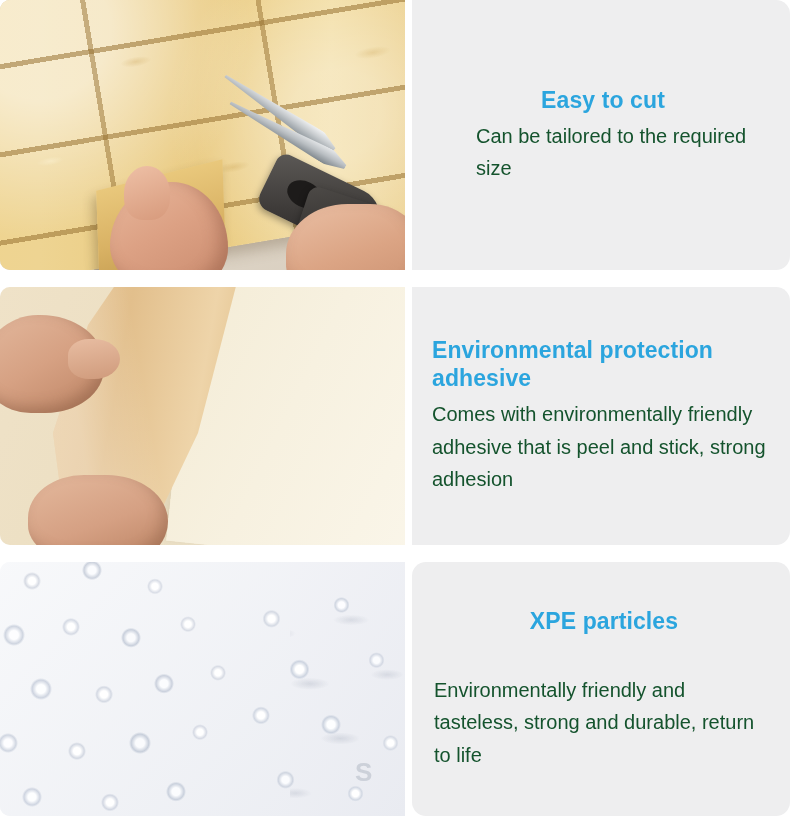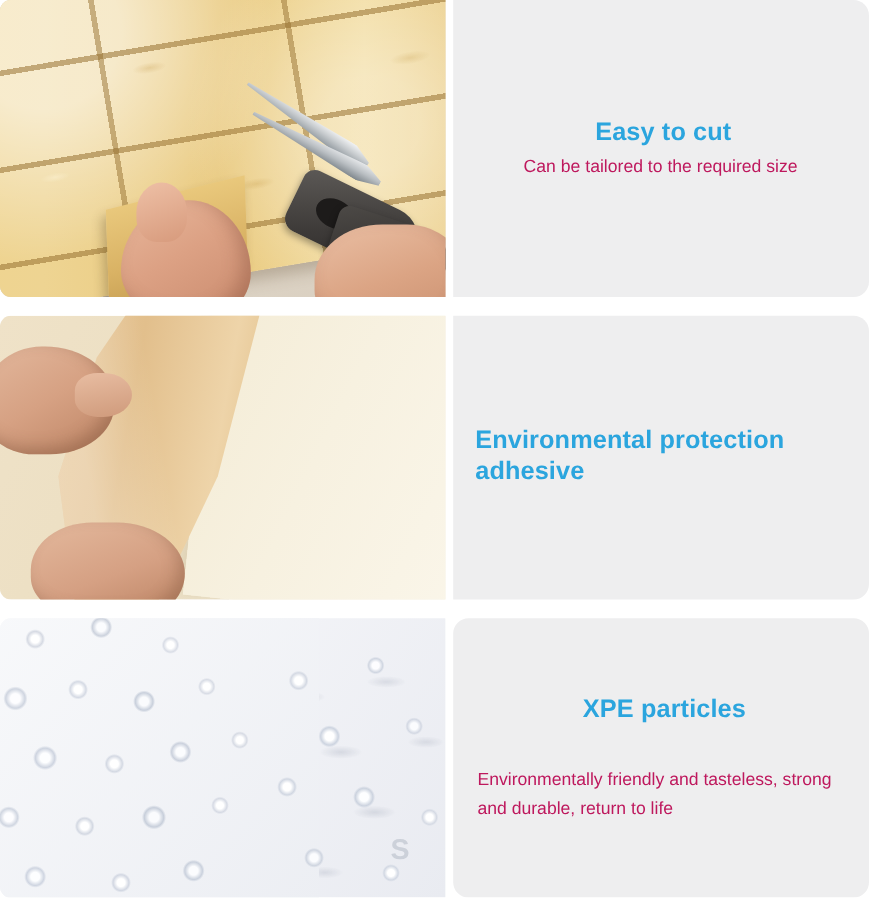--- a/index.html
+++ b/index.html
@@ -55,22 +55,22 @@
 
   .heading {
     color: #2ba5de;
     font-weight: bold;
     font-size: 23px;
     line-height: 1.22;
     letter-spacing: .1px;
     margin: 0 0 6px 0;
   }
   .body-text {
-    color: #be185d;
-    font-size: 16px;
+    color: #14532d;
+    font-size: 20px;
     line-height: 1.62;
     margin: 0;
     font-weight: 400;
   }
 
   
   #row-1 { top: 0; height: 270px; }
   #row-1 .photo { border-radius: 10px 0 0 10px; }
   #row-1 .text-card { padding: 0 22px 0 26px; text-align: center; }
   #row-1 .heading { text-align: center; }
@@ -360,20 +360,21 @@
         <div class="peel-base"></div>
         <div class="peel-backing"></div>
         <div class="peel-flap"></div>
         <div class="peel-hand-top"></div>
         <div class="peel-hand-bot"></div>
       </div>
     </div>
 
     <div class="text-card card-r-round">
       <h2 class="heading">Environmental protection adhesive</h2>
+      <p class="body-text">Comes with environmentally friendly adhesive that is peel and stick, strong adhesion</p>
     </div>
 
   </section>
 
   <section class="feature-row" id="row-3">
 
     <div class="photo">
       <div class="photo-inner pellet-scene">
         <div class="pellet-bg"></div>
         <div class="pellet-shadows"></div>

